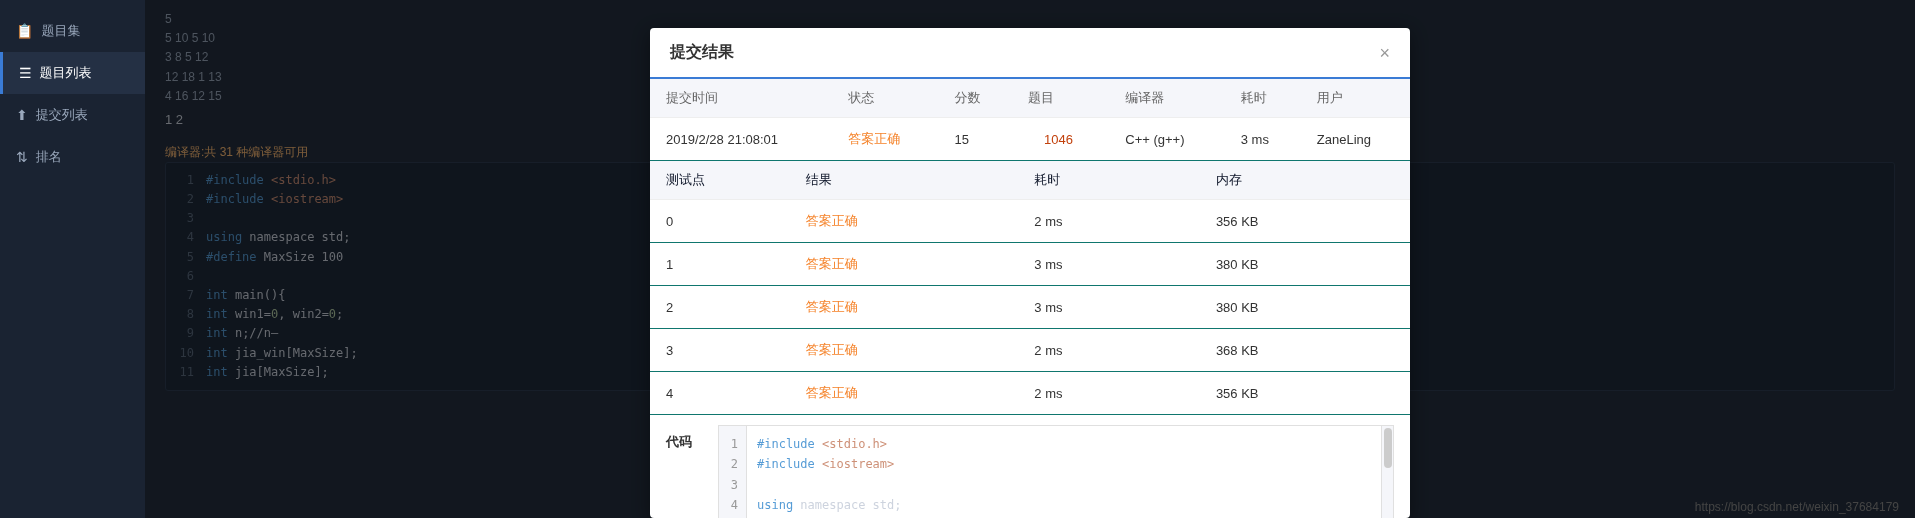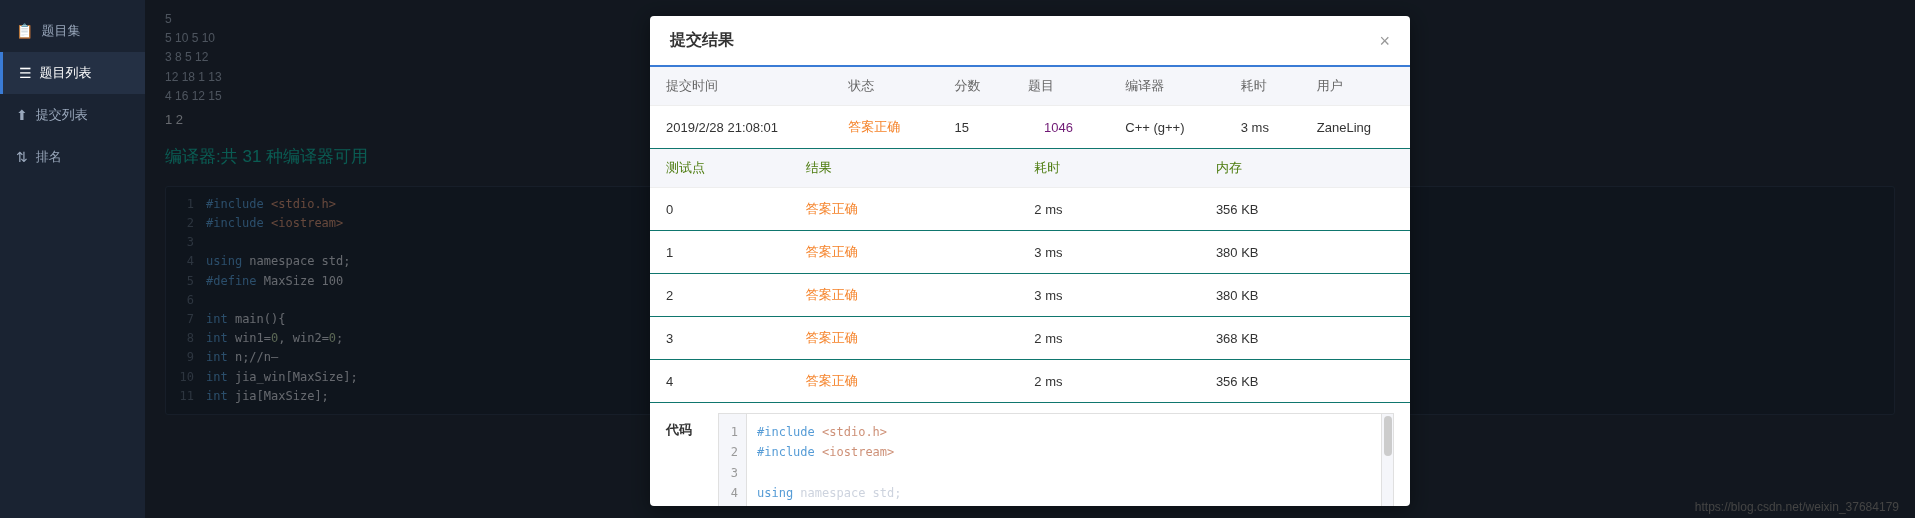--- a/index.html
+++ b/index.html
@@ -57,23 +57,23 @@
       font-size: 18px;
       font-weight: bold;
       color: #cdd3de;
       margin: 10px 0 8px 0;
     }
     .output-values {
       margin-bottom: 12px;
       color: #cdd3de;
     }
     .compiler-info {
-      color: #14b8a6;
-      margin-bottom: 16px;
-      font-size: 17px;
+      color: #fdba74;
+      margin-bottom: 0;
+      font-size: 12px;
     }
     .code-editor {
       background: #1e2a3a;
       border: 1px solid #2e3d52;
       border-radius: 3px;
       padding: 8px 0;
       font-family: monospace;
       font-size: 12px;
       line-height: 1.6;
     }
@@ -92,21 +92,21 @@
     .kw { color: #569cd6; }
     .inc { color: #ce9178; }
     .num { color: #b5cea8; }
 
     
     .modal-overlay {
       position: absolute;
       top: 0; left: 0; right: 0; bottom: 0;
       background: rgba(0,0,0,0.5);
       display: flex;
-      align-items: center;
+      align-items: flex-end;
       justify-content: center;
       padding-top: 4px;
       z-index: 100;
     }
 
     .modal {
       background: #fff;
       border-radius: 4px;
       width: 760px;
       max-height: 490px;
@@ -154,28 +154,28 @@
       padding: 10px 16px;
       text-align: left;
       border-bottom: 1px solid #eee;
     }
     .result-table td {
       padding: 12px 16px;
       color: #333;
       border-bottom: 1px solid #0f766e;
     }
     .status-correct { color: #f5832a; }
-    .problem-link { color: #701a75; cursor: pointer; margin-left: 16px; }
+    .problem-link { color: #c2410c; cursor: pointer; margin-left: 16px; }
 
     
     .section-header {
       background: #f5f6fa;
     }
     .section-header th {
-      color: #4d7c0f;
+      color: #0f172a;
     }
 
     
     .bottom-bar {
       position: fixed;
       bottom: 0;
       right: 4px;
       padding: 4px 12px;
       font-size: 12px;
       color: #888;

